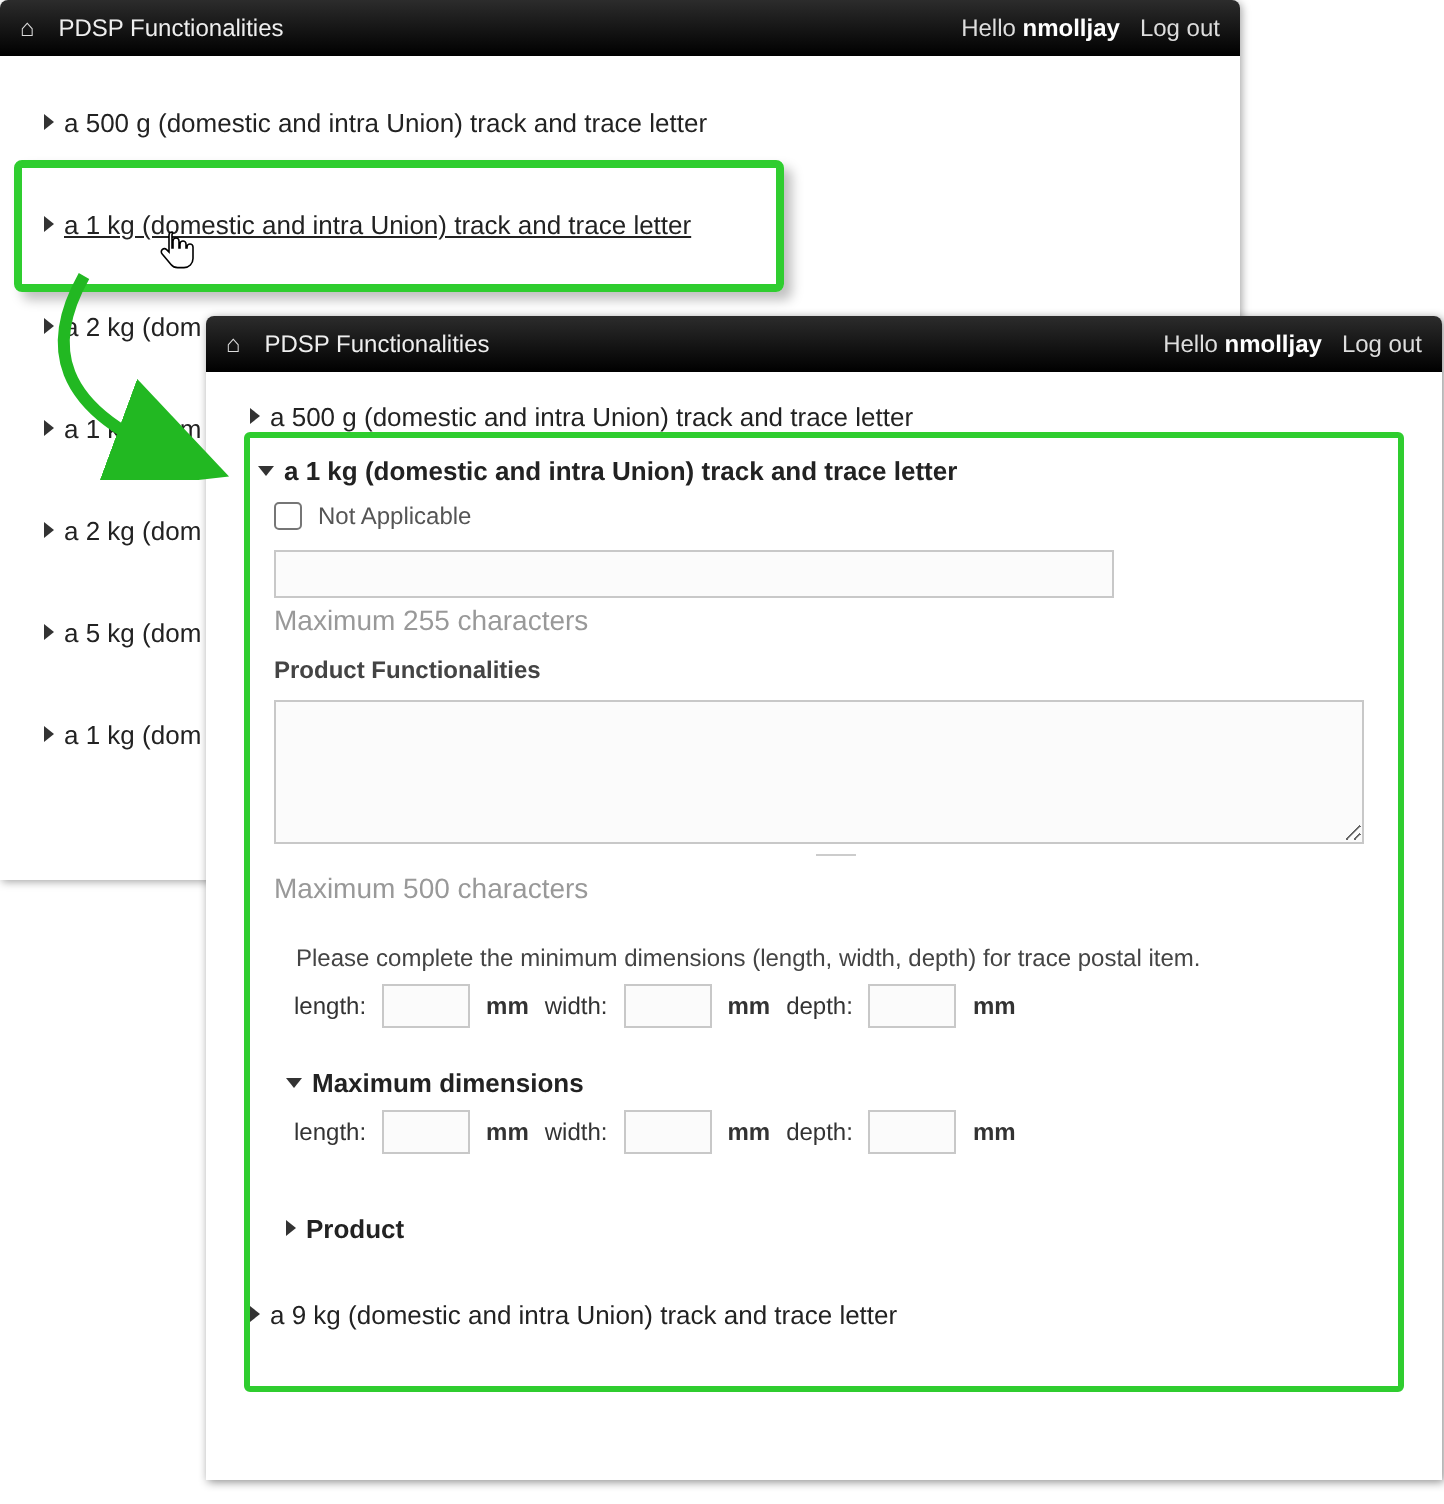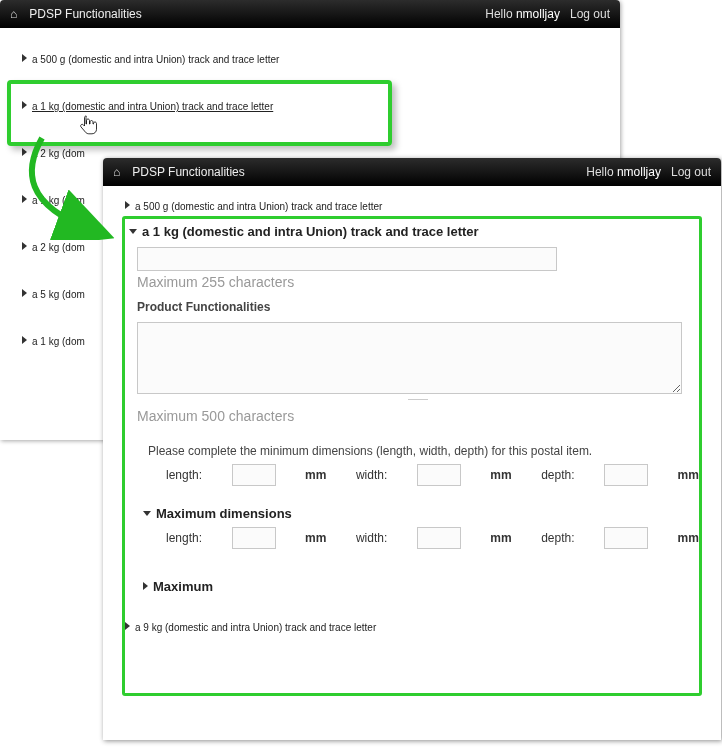--- a/index.html
+++ b/index.html
@@ -43,28 +43,28 @@
       height: 28px;
       display: flex;
       align-items: center;
       padding: 0 10px;
       font-size: 12px;
     }
     .topbar .home { margin-right: 12px; color:#ddd; }
     .topbar .title { color:#eee; }
     .topbar .spacer { flex: 1; }
     .topbar .hello { margin-right: 10px; color:#ddd; }
-    .topbar .hello b { color:#fff; font-weight: normal; margin-top: 16px; }
+    .topbar .hello b { color:#fff; font-weight: bold; margin-top: 16px; }
     .topbar .logout { color:#ddd; cursor:pointer; }
 
     .content { padding: 12px 22px; }
     .item-row {
       margin: 14px 0 22px 0;
       color: #222;
-      font-size: 10px;
+      font-size: 13px;
       cursor: pointer;
     }
     .item-row .caret {
       display: inline-block;
       width: 0; height: 0;
       border-top: 4px solid transparent;
       border-bottom: 4px solid transparent;
       border-left: 5px solid #333;
       margin-right: 5px;
       vertical-align: 1px;
@@ -170,21 +170,21 @@
       margin-right: 5px; vertical-align: 2px;
     }
     .sub-header .caret-right2 {
       display: inline-block; width:0; height:0;
       border-top: 4px solid transparent;
       border-bottom: 4px solid transparent;
       border-left: 5px solid #333;
       margin-right: 5px; vertical-align: 1px;
     }
     .instr { font-size:12px; color:#444; margin-bottom:6px; margin-left: 5px;}
-    .dims-row { display:flex; align-items:center; gap: 8px; font-size:12px; color:#333; margin-left:23px;justify-content:space-between;}
+    .dims-row { display:flex; align-items:center; gap: 8px; font-size:12px; color:#333; margin-left:4px;}
     .dims-row .dim-input { width: 44px; height: 22px; border:1px solid #c8c8c8; background:#fbfbfb; }
     .dims-row .unit { font-weight: bold; }
   </style>
 </head>
 <body>
 
 <div class="window-back">
   <div class="topbar">
     <span class="home">⌂</span>
     <span class="title">PDSP Functionalities</span>
@@ -234,33 +234,37 @@
     <span class="logout">Log out</span>
   </div>
   <div class="content">
     <div class="item-row" style="margin:3px 0 10px 0;"><span class="caret"></span><span>a 500 g (domestic and intra Union) track and trace letter</span></div>
 
     <div class="expanded-section">
       <div class="expanded-header">
         <span class="caret-down"></span><b>a 1 kg (domestic and intra Union) track and trace letter</b>
       </div>
       <div class="form-area">
+        <div class="checkbox-row">
+          <input type="checkbox" style="">
+          <span>Not Applicable</span>
+        </div>
 
         <input class="text-input" type="text" style="">
         <div class="hint">Maximum 255 characters</div>
 
         <span class="label-strong" style="margin-top:10px;">Product Functionalities</span>
         <textarea class="textarea" style=""></textarea>
         <div class="resize-handle">
             <span></span>
           </div>
         <div class="hint">Maximum 500 characters</div>
 
         <div class="sub-section">
-          <div class="instr">Please complete the minimum dimensions (length, width, depth) for this postal item.</div>
+          <div class="instr">Please complete the minimum dimensions (length, width, depth) for trace postal item.</div>
           <div class="dims-row">
             <span>length:</span>
             <input class="dim-input" type="text" style="">
             <span class="unit">mm</span>
             <span>width:</span>
             <input class="dim-input" type="text" style="">
             <span class="unit">mm</span>
             <span>depth:</span>
             <input class="dim-input" type="text" style="">
             <span class="unit">mm</span>
@@ -276,21 +280,21 @@
             <span>width:</span>
             <input class="dim-input" type="text" style="">
             <span class="unit">mm</span>
             <span>depth:</span>
             <input class="dim-input" type="text" style="">
             <span class="unit">mm</span>
           </div>
         </div>
 
         <div class="sub-section" style="margin-top:30px;">
-          <div class="sub-header"><span class="caret-right2"></span><span>Maximum</span></div>
+          <div class="sub-header"><span class="caret-right2"></span><span>Product</span></div>
         </div>
       </div>
     </div>
 
     <div class="item-row" style="margin-top:28px;"><span class="caret"></span><span>a 9 kg (domestic and intra Union) track and trace letter</span></div>
   </div>
 </div>
 
 <div class="highlight-box2"></div>
 

